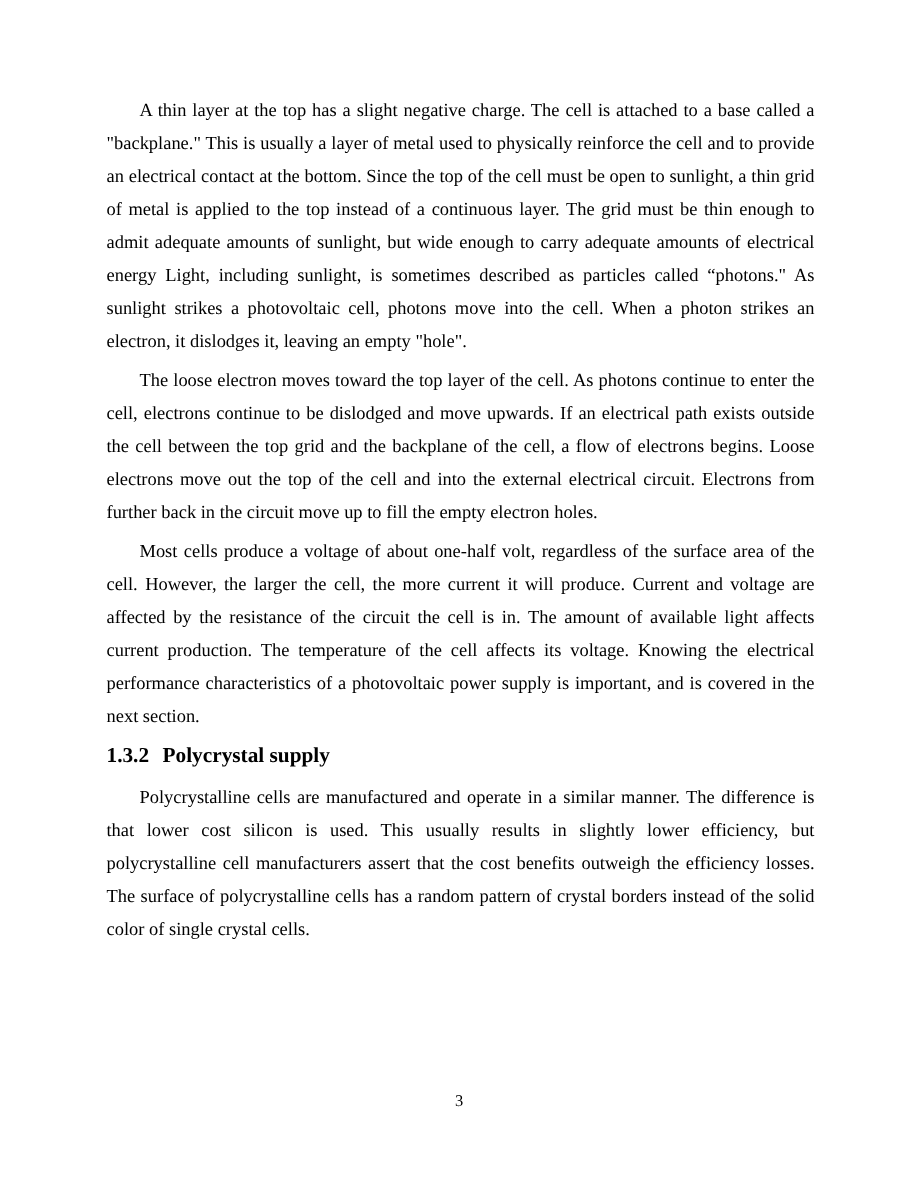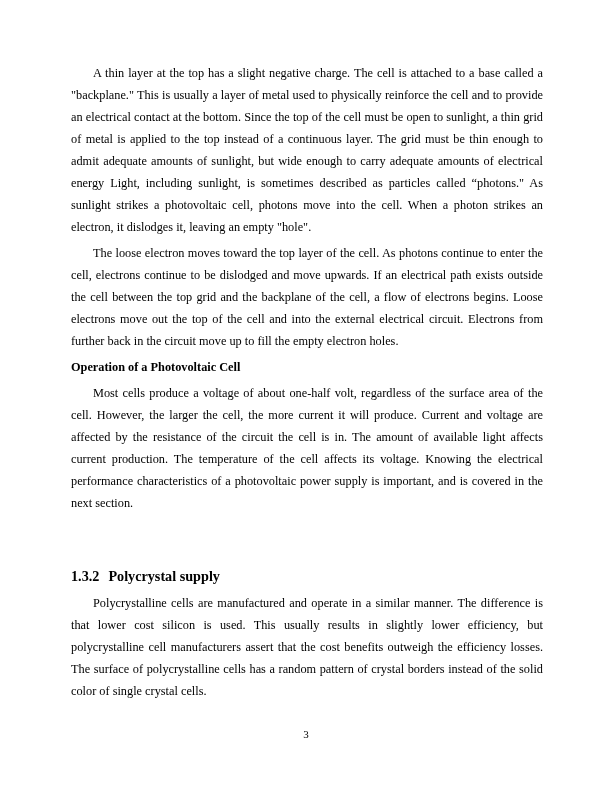--- a/index.html
+++ b/index.html
@@ -39,41 +39,39 @@
   .section-heading {
     margin: 3px 0 4px 0;
     font-size: 14.2px;
     line-height: 24px;
     font-weight: bold;
     text-align: left;
   }
   .section-heading .sec-num {
     display: inline-block;
     margin-right: 9px;
-    margin-top: 46px;
   }
   .page-number {
     position: absolute;
     top: 727px;
     left: 0;
     width: 100%;
     text-align: center;
     font-size: 11px;
     line-height: 14px;
     color: #000000;
   }
 </style>
 </head>
 <body>
 
 <div class="page">
   <div class="content">
     <p>A thin layer at the top has a slight negative charge. The cell is attached to a base called a "backplane." This is usually a layer of metal used to physically reinforce the cell and to provide an electrical contact at the bottom. Since the top of the cell must be open to sunlight, a thin grid of metal is applied to the top instead of a continuous layer. The grid must be thin enough to admit adequate amounts of sunlight, but wide enough to carry adequate amounts of electrical energy Light, including sunlight, is sometimes described as particles called “photons." As sunlight strikes a photovoltaic cell, photons move into the cell. When a photon strikes an electron, it dislodges it, leaving an empty "hole".</p>
     <p>The loose electron moves toward the top layer of the cell. As photons continue to enter the cell, electrons continue to be dislodged and move upwards. If an electrical path exists outside the cell between the top grid and the backplane of the cell, a flow of electrons begins. Loose electrons move out the top of the cell and into the external electrical circuit. Electrons from further back in the circuit move up to fill the empty electron holes.</p>
-    <div class="subheading">Operation of a Photovoltaic Cell</div>
     <p>Most cells produce a voltage of about one-half volt, regardless of the surface area of the cell. However, the larger the cell, the more current it will produce. Current and voltage are affected by the resistance of the circuit the cell is in. The amount of available light affects current production. The temperature of the cell affects its voltage. Knowing the electrical performance characteristics of a photovoltaic power supply is important, and is covered in the next section.</p>
     <div class="section-heading">
       <span class="sec-num">1.3.2</span><span>Polycrystal supply</span>
     </div>
     <p>Polycrystalline cells are manufactured and operate in a similar manner. The difference is that lower cost silicon is used. This usually results in slightly lower efficiency, but polycrystalline cell manufacturers assert that the cost benefits outweigh the efficiency losses. The surface of polycrystalline cells has a random pattern of crystal borders instead of the solid color of single crystal cells.</p>
   </div>
   <div class="page-number">3</div>
 </div>
 
 </body></html>

